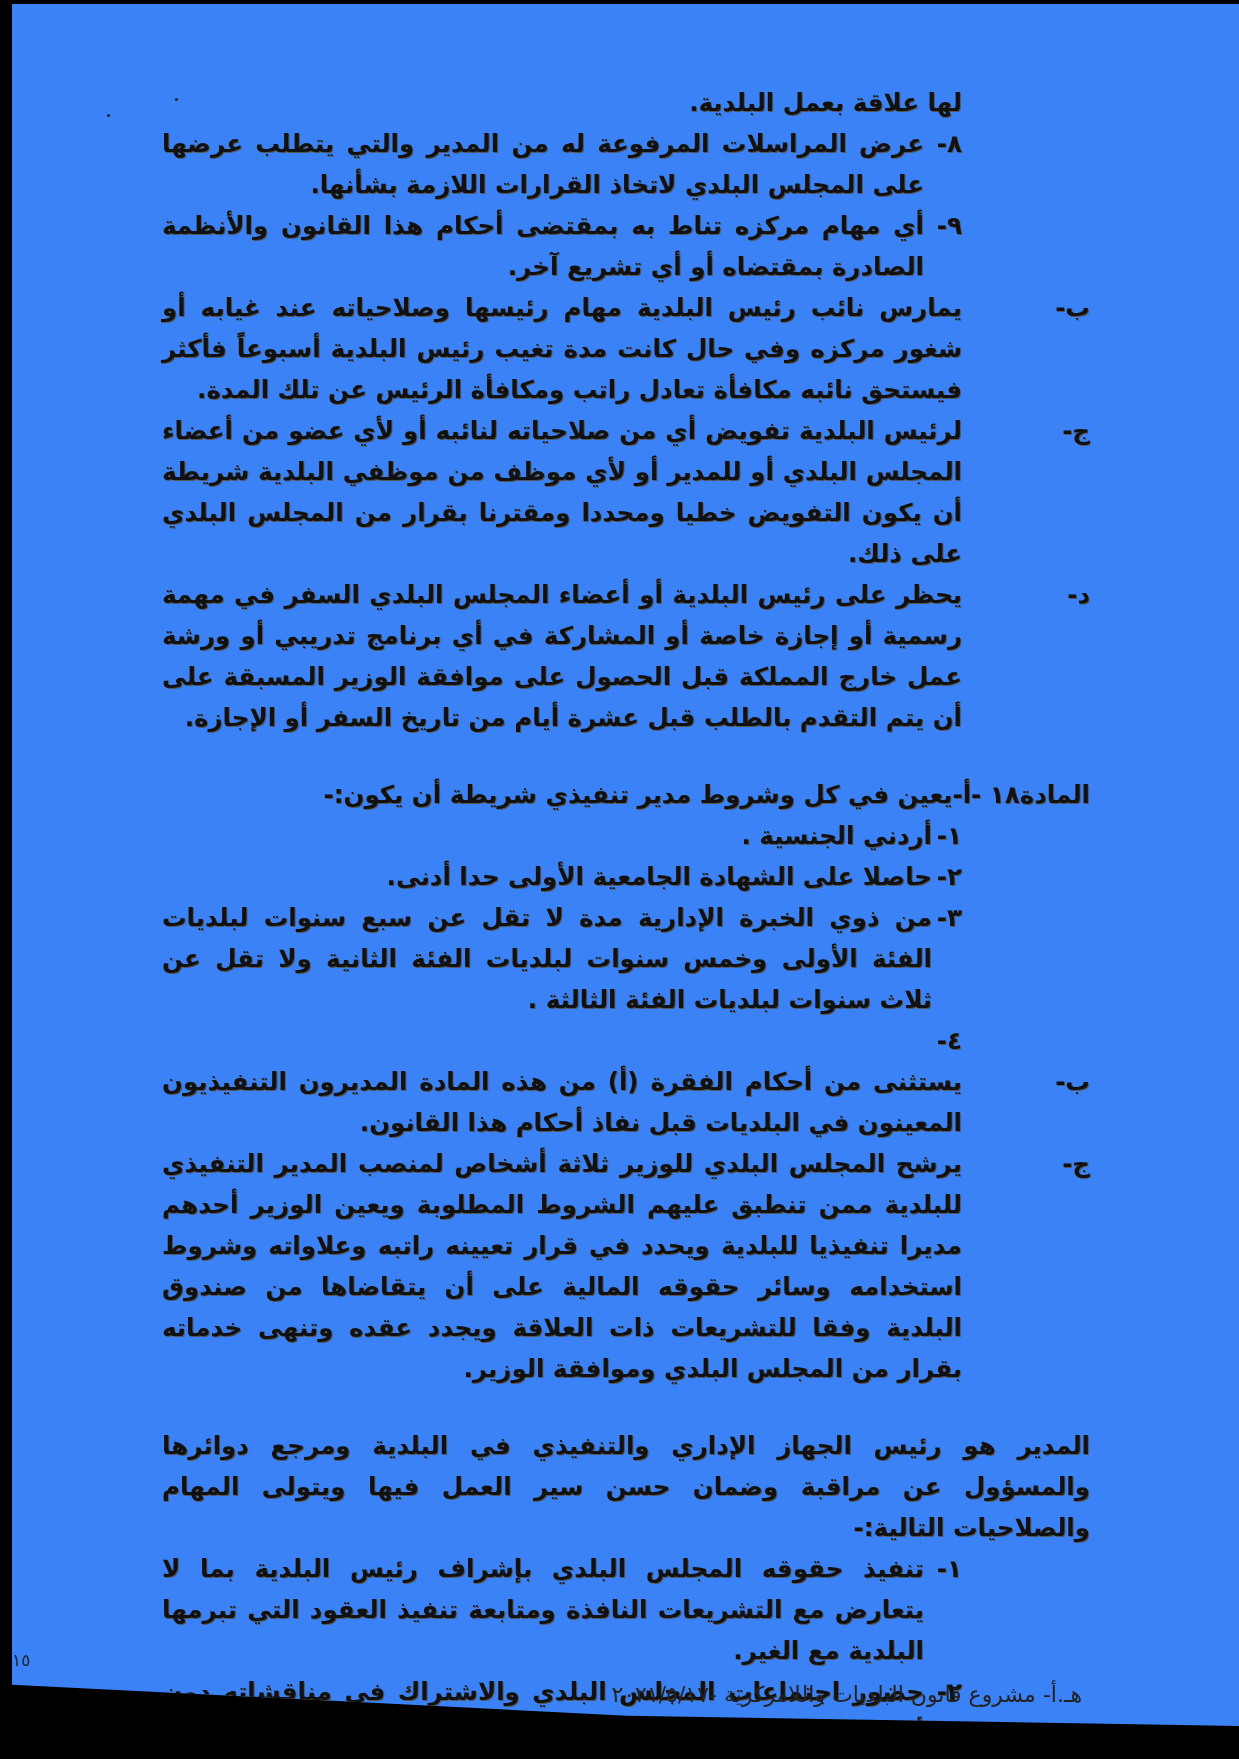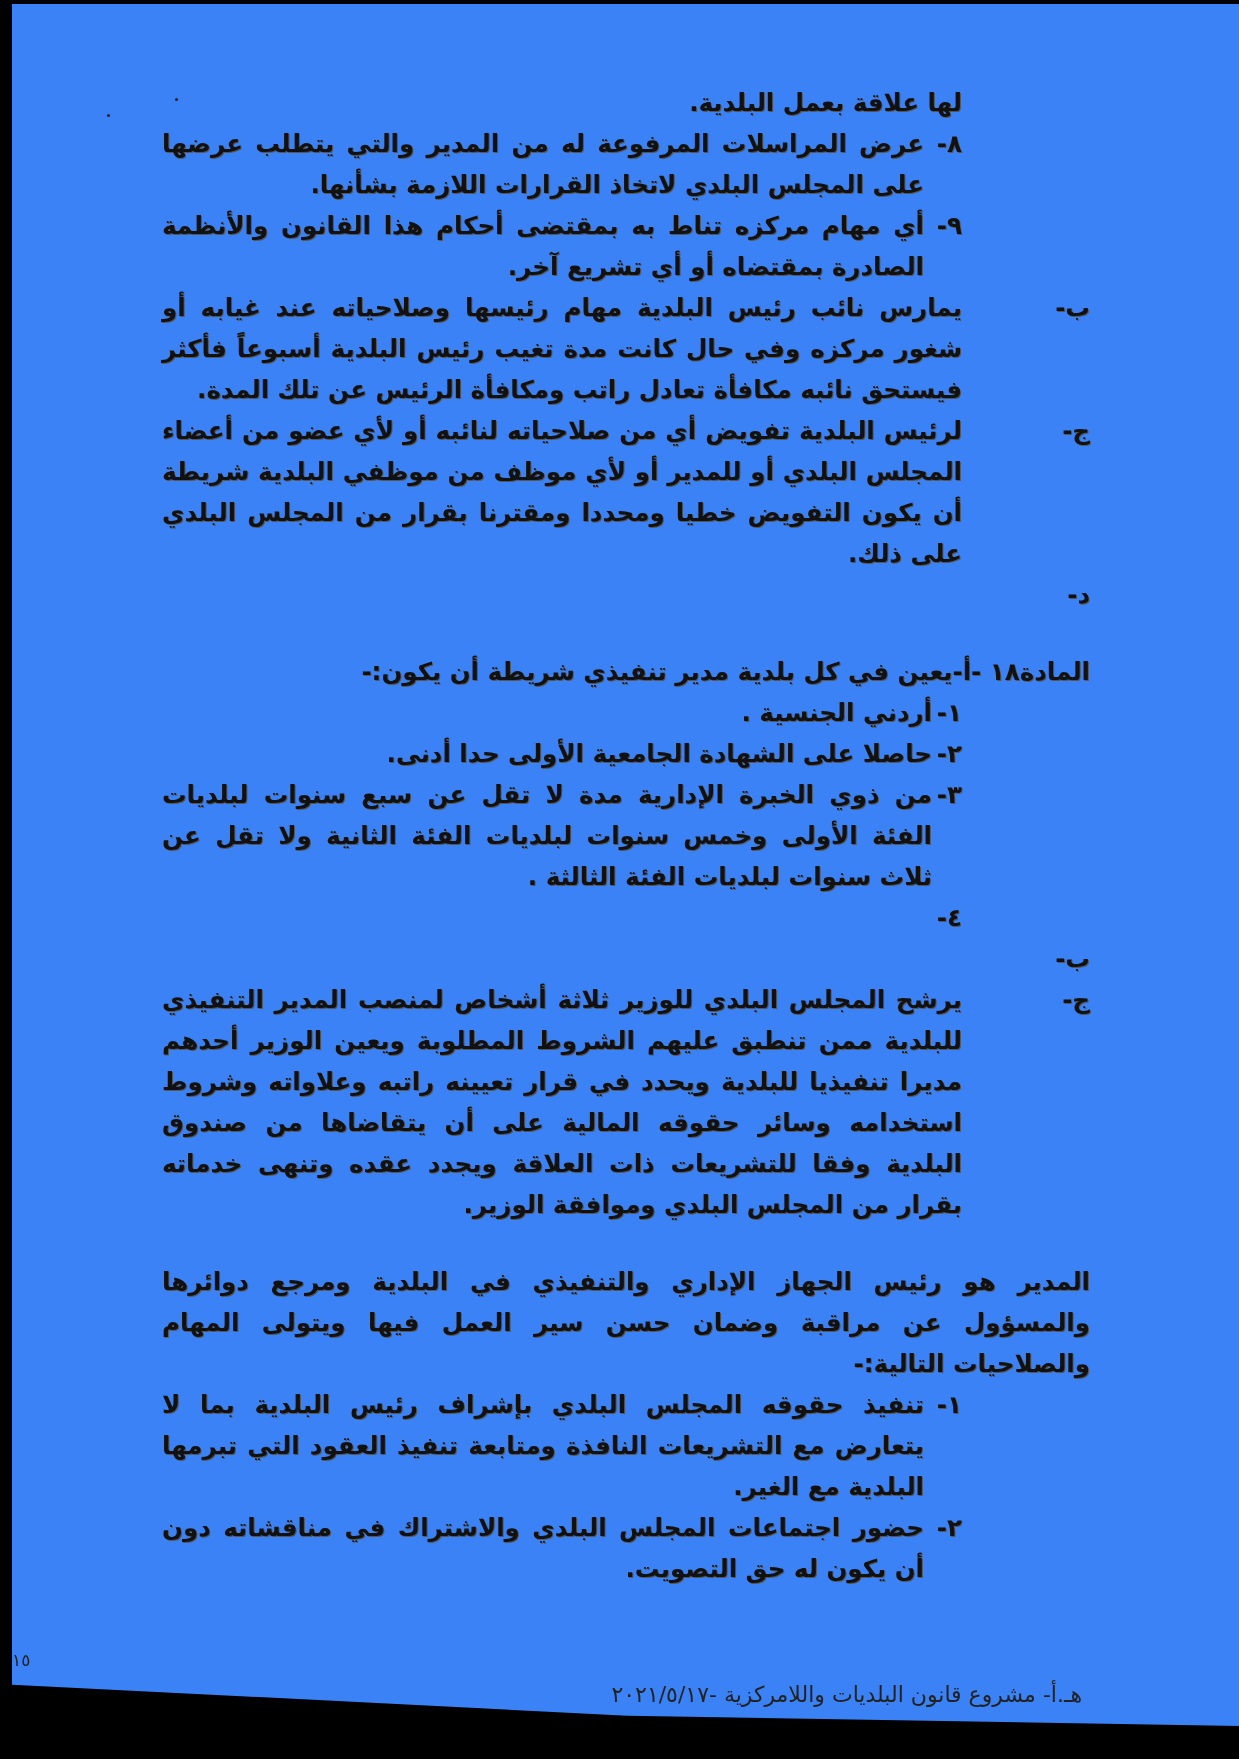--- a/index.html
+++ b/index.html
@@ -87,44 +87,46 @@
     <div class="item">
       <span class="marker" style="width:128px;">ب-</span>
       <span class="body">يمارس نائب رئيس البلدية مهام رئيسها وصلاحياته عند غيابه أو شغور مركزه وفي حال كانت مدة تغيب رئيس البلدية أسبوعاً فأكثر فيستحق نائبه مكافأة تعادل راتب ومكافأة الرئيس عن تلك المدة.</span>
     </div>
     <div class="item">
       <span class="marker" style="width:128px;">ج-</span>
       <span class="body">لرئيس البلدية تفويض أي من صلاحياته لنائبه أو لأي عضو من أعضاء المجلس البلدي أو للمدير أو لأي موظف من موظفي البلدية شريطة أن يكون التفويض خطيا ومحددا ومقترنا بقرار من المجلس البلدي على ذلك.</span>
     </div>
     <div class="item">
       <span class="marker" style="width:128px;">د-</span>
+      <span class="body">يحظر على رئيس البلدية أو أعضاء المجلس البلدي السفر في مهمة رسمية أو إجازة خاصة أو المشاركة في أي برنامج تدريبي أو ورشة عمل خارج المملكة قبل الحصول على موافقة الوزير المسبقة على أن يتم التقدم بالطلب قبل عشرة أيام من تاريخ السفر أو الإجازة.</span>
     </div>
 
     <div class="article">
       <div class="article-head">
         <span class="article-label">المادة١٨ -أ-</span>
-        <span>يعين في كل بلدية مدير تنفيذي شريطة أن يكون:-</span>
+        <span>يعين في كل وشروط مدير تنفيذي شريطة أن يكون:-</span>
       </div>
       <div class="sub-num">
         <span class="marker">١-</span>
         <span class="body">أردني الجنسية .</span>
       </div>
       <div class="sub-num">
         <span class="marker">٢-</span>
         <span class="body">حاصلا على الشهادة الجامعية الأولى حدا أدنى.</span>
       </div>
       <div class="sub-num">
         <span class="marker">٣-</span>
         <span class="body">من ذوي الخبرة الإدارية مدة لا تقل عن سبع سنوات لبلديات الفئة الأولى وخمس سنوات لبلديات الفئة الثانية ولا تقل عن ثلاث سنوات لبلديات الفئة الثالثة .</span>
       </div>
       <div class="sub-num">
         <span class="marker">٤-</span>
       </div>
       <div class="item">
         <span class="marker" style="width:128px;">ب-</span>
+        <span class="body">يستثنى من أحكام الفقرة (أ) من هذه المادة المديرون التنفيذيون المعينون في البلديات قبل نفاذ أحكام هذا القانون.</span>
       </div>
       <div class="item">
         <span class="marker" style="width:128px;">ج-</span>
         <span class="body">يرشح المجلس البلدي للوزير ثلاثة أشخاص لمنصب المدير التنفيذي للبلدية ممن تنطبق عليهم الشروط المطلوبة ويعين الوزير أحدهم مديرا تنفيذيا للبلدية ويحدد في قرار تعيينه راتبه وعلاواته وشروط استخدامه وسائر حقوقه المالية على أن يتقاضاها من صندوق البلدية وفقا للتشريعات ذات العلاقة ويجدد عقده وتنهى خدماته بقرار من المجلس البلدي وموافقة الوزير.</span>
       </div>
     </div>
 
     <div class="article">
       <div class="article-head">
         <span class="body">المدير هو رئيس الجهاز الإداري والتنفيذي في البلدية ومرجع دوائرها والمسؤول عن مراقبة وضمان حسن سير العمل فيها ويتولى المهام والصلاحيات التالية:-</span>

